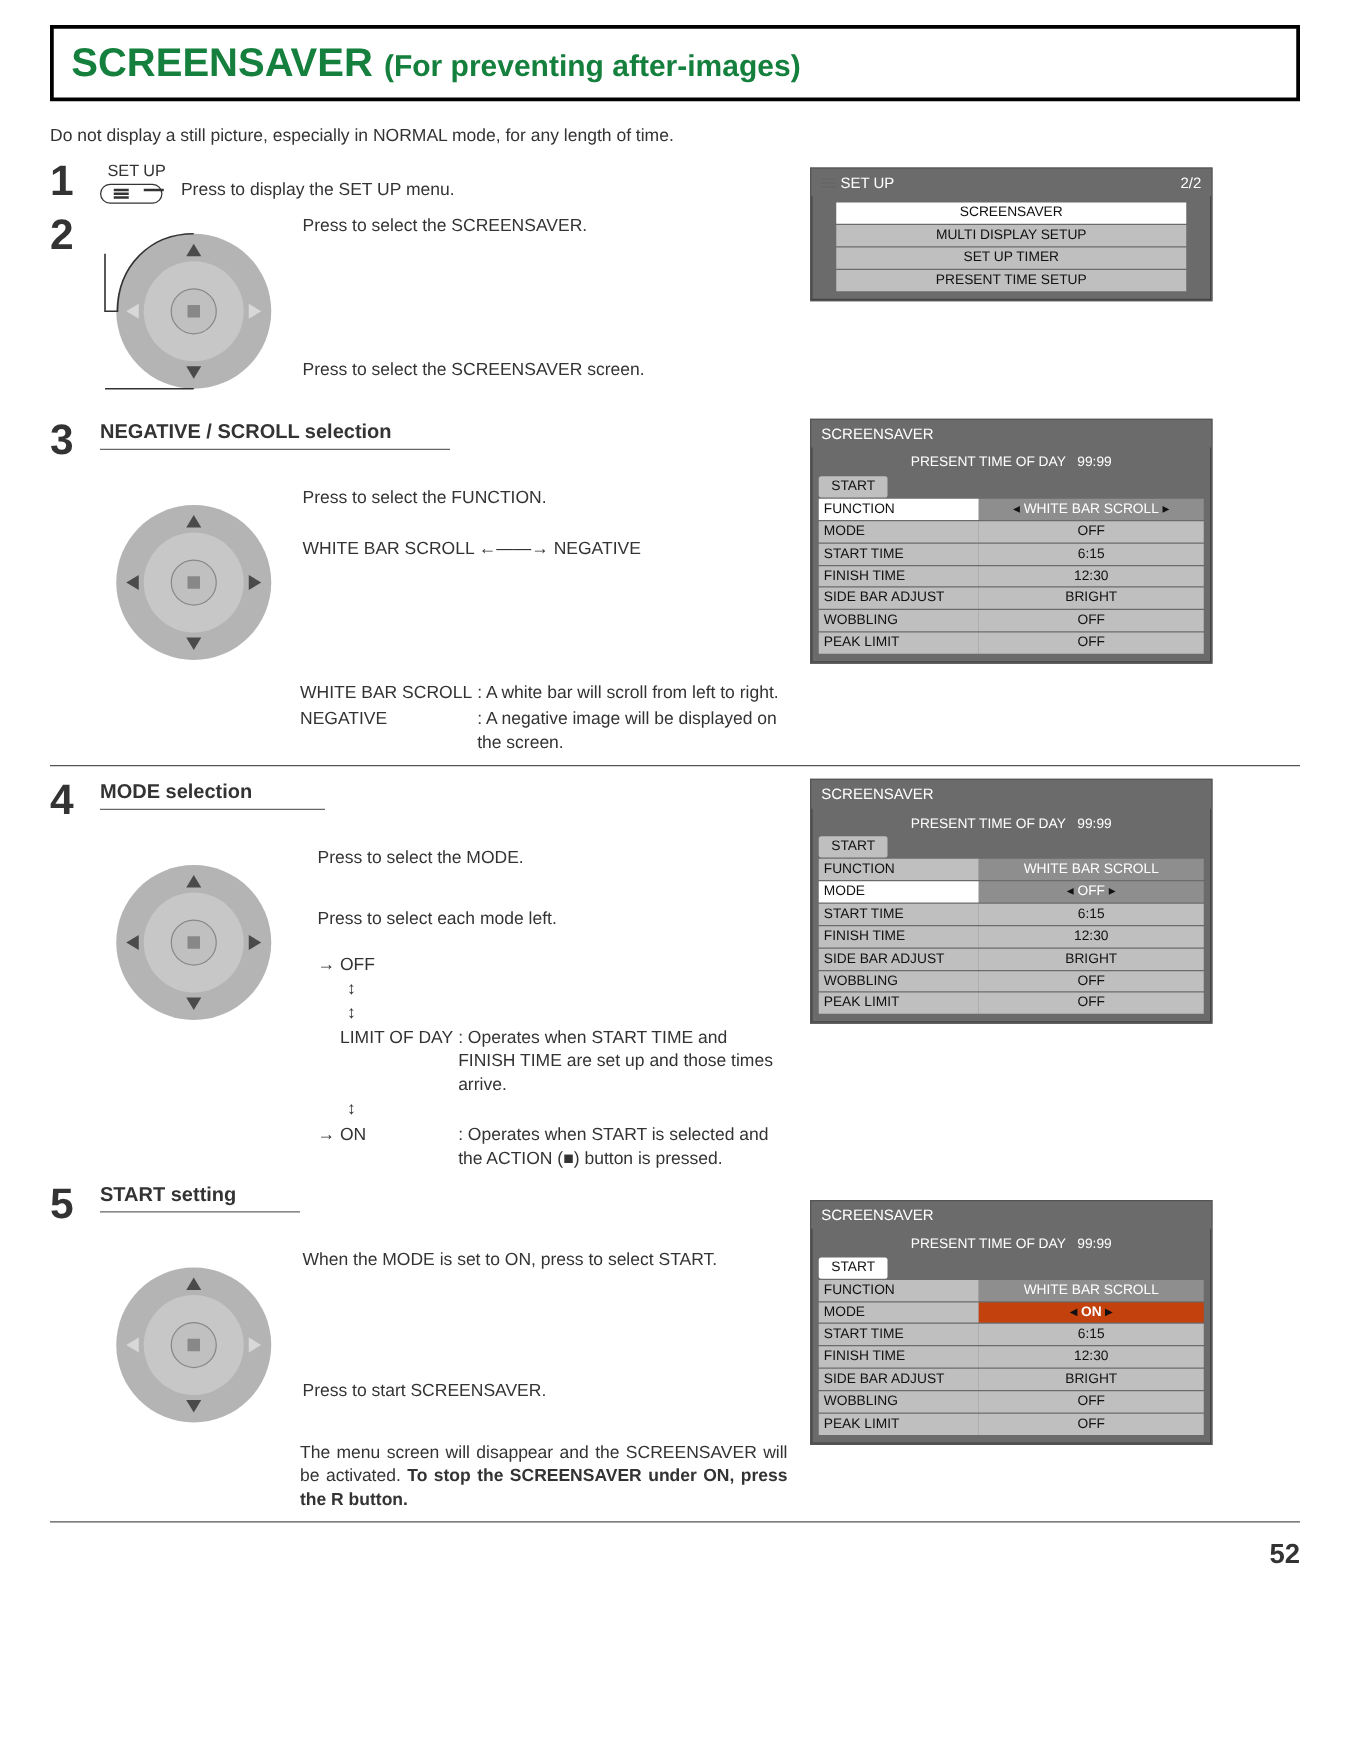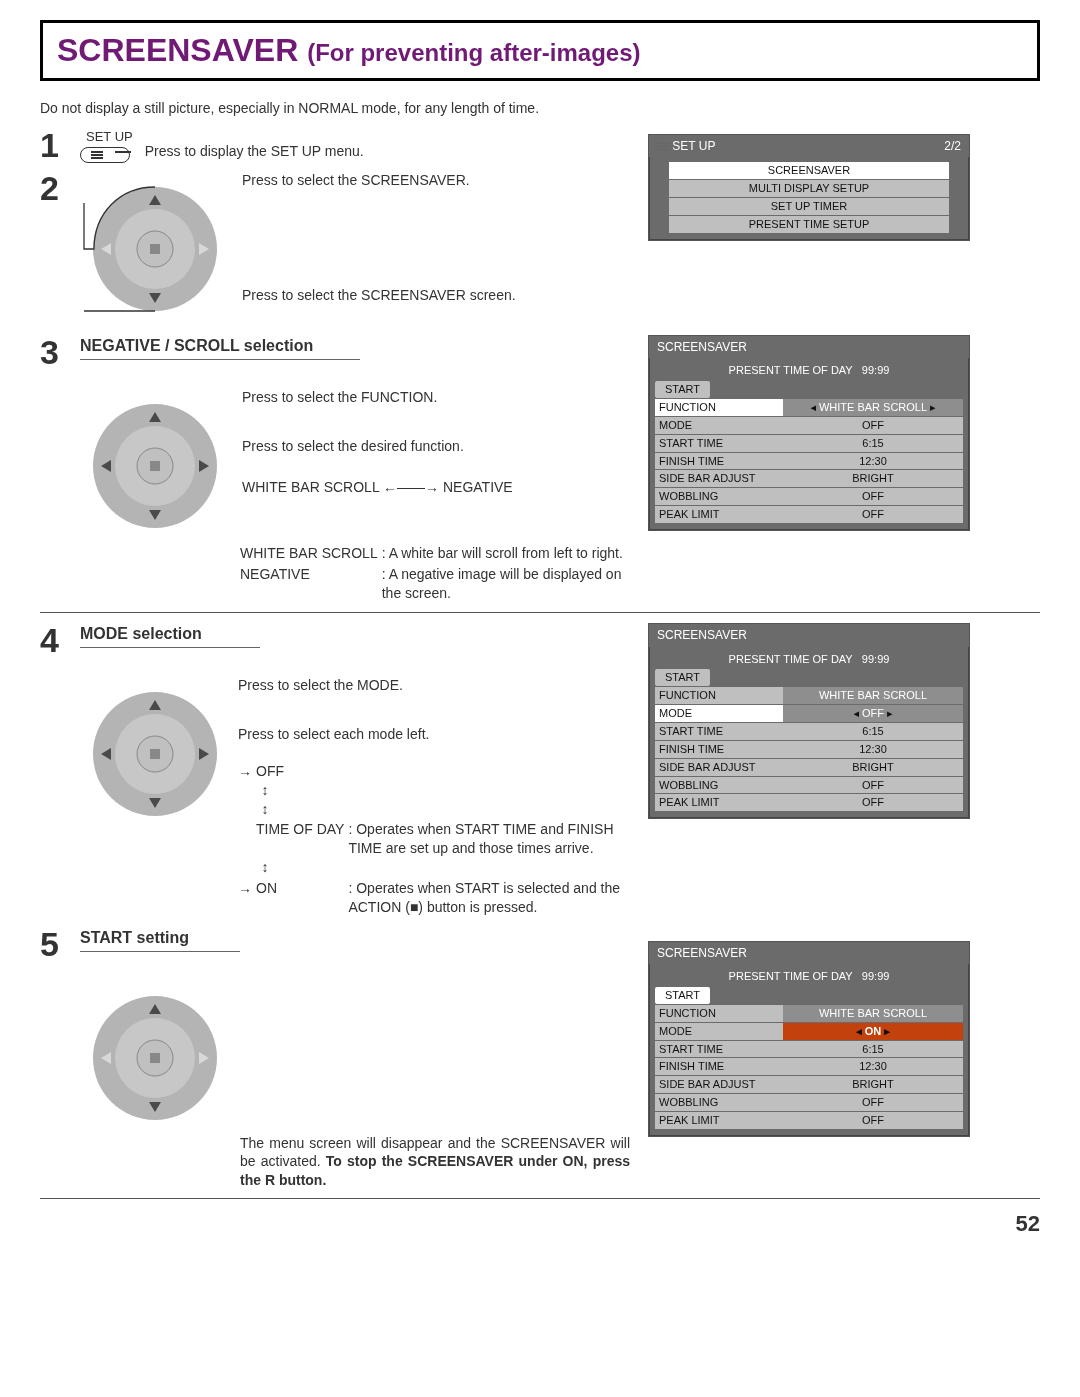--- a/index.html
+++ b/index.html
@@ -13,21 +13,21 @@
   }
   .title-box {
     border: 3px solid #000;
     padding: 6px 14px;
     margin-bottom: 18px;
   }
   .title-box h1 {
     margin: 0;
     font-size: 32px;
     font-weight: bold;
-    color: #701a75;
+    color: #15803d;
   }
   .title-box h1 .sub { font-size: 24px; }
   .intro { margin-bottom: 10px; }
   .step-row {
     display: flex;
     align-items: flex-start;
     margin-bottom: 8px;
   }
   .step-num {
     font-size: 34px;
@@ -207,21 +207,20 @@
             <circle cx="75" cy="78" r="40" fill="#c7c7c7"></circle>
             <circle cx="75" cy="78" r="18" fill="#c0c0c0" stroke="#888"></circle>
             <rect x="70" y="73" width="10" height="10" fill="#888"></rect>
             <polygon points="75,24 69,34 81,34" fill="#4a4a4a"></polygon>
             <polygon points="75,132 69,122 81,122" fill="#4a4a4a"></polygon>
             <polygon points="21,78 31,72 31,84" fill="#4a4a4a"></polygon>
             <polygon points="129,78 119,72 119,84" fill="#4a4a4a"></polygon>
           </svg>
           <div class="step-text">
             <div>Press to select the FUNCTION.</div>
-            <div style="margin-top:30px;">Press to select the desired function.</div>
             <div style="margin-top:22px;" class="arrowline">
               <span>WHITE BAR SCROLL</span> ←――→ <span>NEGATIVE</span>
             </div>
           </div>
         </div>
         <div class="defs" style="margin-left:160px; margin-top:6px;">
           <table>
             <tbody>
                 <tr>
                   <td class="k">WHITE BAR SCROLL</td>
@@ -280,21 +279,21 @@
 </div>
 
 <hr class="sep">
 
 <div class="section-block">
   <div class="left-col">
     <div class="step-row" style="margin-bottom:2px;">
       <div class="step-num">4</div>
       <div class="step-body" style="display:block;">
         <div class="heading" style="min-width:180px;">MODE selection</div>
-        <div style="display:flex; gap:8px; margin-top:6px;">
+        <div style="display:flex; gap:24px; margin-top:6px;">
           <svg class="dpad" viewBox="0 0 150 150">
             <circle cx="75" cy="78" r="62" fill="#b4b4b4"></circle>
             <circle cx="75" cy="78" r="40" fill="#c7c7c7"></circle>
             <circle cx="75" cy="78" r="18" fill="#c0c0c0" stroke="#888"></circle>
             <rect x="70" y="73" width="10" height="10" fill="#888"></rect>
             <polygon points="75,24 69,34 81,34" fill="#4a4a4a"></polygon>
             <polygon points="75,132 69,122 81,122" fill="#4a4a4a"></polygon>
             <polygon points="21,78 31,72 31,84" fill="#4a4a4a"></polygon>
             <polygon points="129,78 119,72 119,84" fill="#4a4a4a"></polygon>
           </svg>
@@ -314,21 +313,21 @@
                       <td class="updn">↕</td>
                       <td></td>
                     </tr>
                 <tr>
                       <td></td>
                       <td class="updn">↕</td>
                       <td></td>
                     </tr>
                 <tr>
                       <td></td>
-                      <td class="k">TIME OF DAY</td>
+                      <td class="k">LIMIT OF DAY</td>
                       <td class="c">: Operates when START TIME and FINISH TIME are set up and those times arrive.</td>
                     </tr>
                 <tr>
                       <td></td>
                       <td class="updn">↕</td>
                       <td></td>
                     </tr>
                 <tr>
                       <td>→</td>
                       <td class="k">ON</td>
@@ -394,20 +393,24 @@
           <svg class="dpad" viewBox="0 0 150 150">
             <circle cx="75" cy="78" r="62" fill="#b4b4b4"></circle>
             <circle cx="75" cy="78" r="40" fill="#c7c7c7"></circle>
             <circle cx="75" cy="78" r="18" fill="#c0c0c0" stroke="#888"></circle>
             <rect x="70" y="73" width="10" height="10" fill="#888"></rect>
             <polygon points="75,24 69,34 81,34" fill="#4a4a4a"></polygon>
             <polygon points="75,132 69,122 81,122" fill="#4a4a4a"></polygon>
             <polygon points="21,78 31,72 31,84" fill="#d8d8d8"></polygon>
             <polygon points="129,78 119,72 119,84" fill="#d8d8d8"></polygon>
           </svg>
+          <div class="step-text">
+            <div style="text-align:justify;">When the MODE is set to ON, press to select START.</div>
+            <div style="margin-top:86px;">Press to start SCREENSAVER.</div>
+          </div>
         </div>
         <div style="margin-left:160px; margin-top:4px; text-align:justify;">
           <span>The menu screen will disappear and the SCREENSAVER will be activated. </span><span class="stop-note">To stop the SCREENSAVER under ON, press the R button.</span>
         </div>
       </div>
     </div>
   </div>
   <div class="right-col">
     <div class="osd" style="margin-top:14px;">
       <div class="hdr">

